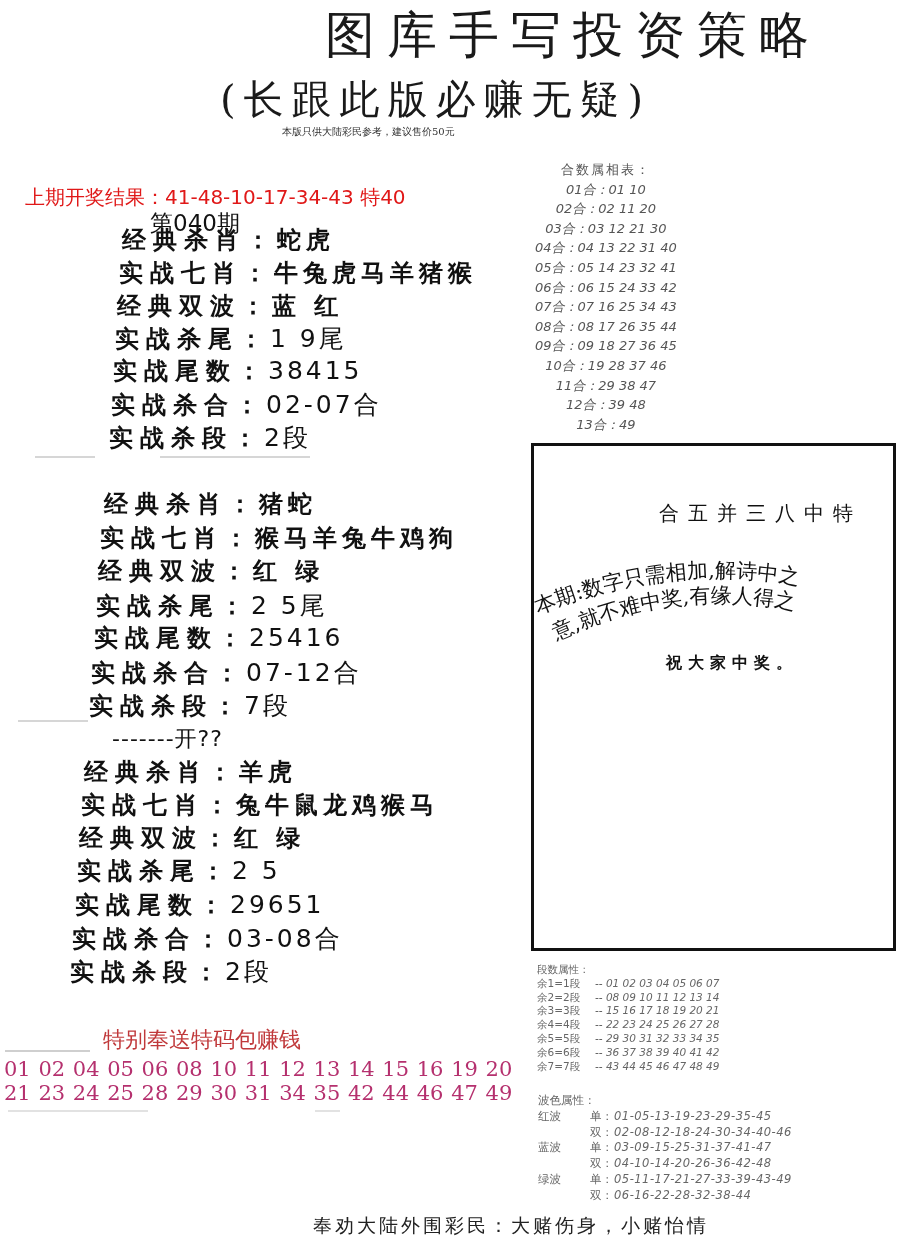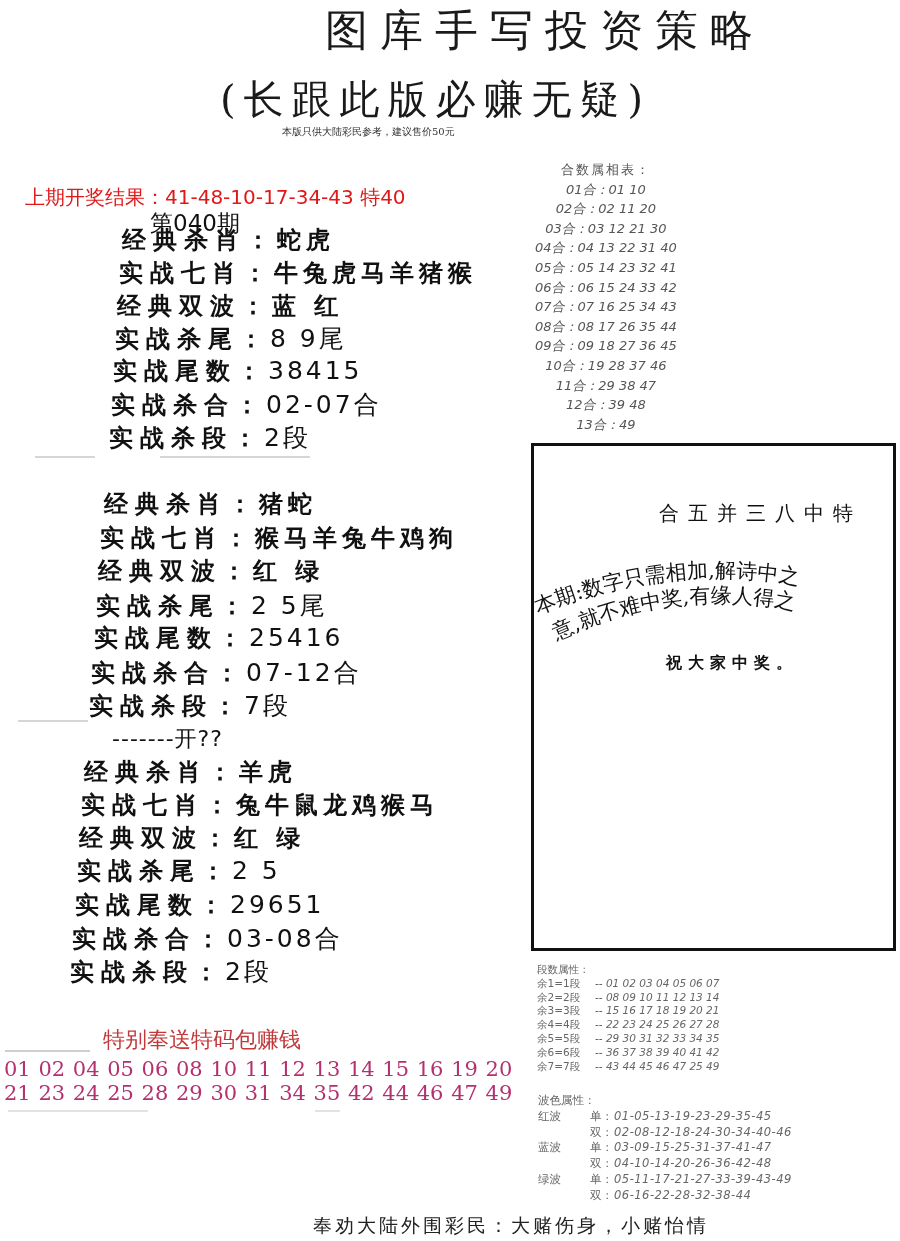--- a/index.html
+++ b/index.html
@@ -1,19 +1,19 @@
 <!DOCTYPE html>
 <html><head>
 <meta charset="utf-8">
 <style>
   html, body { margin: 0; padding: 0; background: #ffffff; }
   body { width: 900px; height: 1241px; position: relative; overflow: hidden; font-family: "DejaVu Serif", serif; color: #111; }
   .abs { position: absolute; white-space: nowrap; }
 
-  .title { left: 325px; top: 2px; font-family: "DejaVu Serif", serif; font-size: 43px; letter-spacing: 12px; color: #1a1a1a; font-weight: normal; }
+  .title { left: 325px; top: 2px; font-family: "DejaVu Serif", serif; font-size: 50px; letter-spacing: 12px; color: #1a1a1a; font-weight: normal; }
   .subtitle { left: 220px; top: 72px; font-family: "DejaVu Serif", serif; font-size: 40px; letter-spacing: 8px; color: #1a1a1a; text-align: right; }
   .note { left: 282px; top: 125px; font-size: 10px; color: #333; }
 
   .last-result { left: 25px; top: 148px; font-family: "DejaVu Sans", sans-serif; font-size: 20px; color: #e01818; margin-top: 36px; }
   .issue { left: 150px; top: 180px; font-family: "DejaVu Sans", sans-serif; font-size: 23px; color: #111; margin-top: 28px; }
 
   .block { position: absolute; }
   .row { position: absolute; white-space: nowrap; font-family: "DejaVu Serif", serif; font-size: 24px; font-weight: bold; color: #111; letter-spacing: 4px; }
   .row .lab { letter-spacing: 7px; }
   .row .val { font-weight: bold; letter-spacing: 5px; }
@@ -56,21 +56,21 @@
 
 <div class="abs last-result">
   <span>上期开奖结果：</span><span>41-48-10-17-34-43</span>&nbsp;<span>特40</span>
 </div>
 <div class="abs issue">第040期</div>
 
 <div class="block">
   <div class="row" style="left:122px;top:224px"><span class="lab">经典杀肖：</span><span class="val">蛇虎</span></div>
   <div class="row" style="left:119px;top:257px"><span class="lab">实战七肖：</span><span class="val">牛兔虎马羊猪猴</span></div>
   <div class="row" style="left:117px;top:290px"><span class="lab">经典双波：</span><span class="val">蓝  红</span></div>
-  <div class="row" style="left:115px;top:322px"><span class="lab">实战杀尾：</span><span class="val num">8 9尾</span></div>
+  <div class="row" style="left:115px;top:322px"><span class="lab">实战杀尾：</span><span class="val num">1 9尾</span></div>
   <div class="row" style="left:113px;top:355px"><span class="lab">实战尾数：</span><span class="val num">38415</span></div>
   <div class="row" style="left:111px;top:388px"><span class="lab">实战杀合：</span><span class="val num">02-07合</span></div>
   <div class="row" style="left:109px;top:421px"><span class="lab">实战杀段：</span><span class="val num">2段</span></div>
 </div>
 <div class="faint" style="left:35px;top:456px;width:60px;"></div>
 <div class="faint" style="left:160px;top:456px;width:150px;"></div>
 
 <div class="block">
   <div class="row" style="left:104px;top:488px"><span class="lab">经典杀肖：</span><span class="val">猪蛇</span></div>
   <div class="row" style="left:100px;top:522px"><span class="lab">实战七肖：</span><span class="val">猴马羊兔牛鸡狗</span></div>
@@ -131,21 +131,21 @@
 </div>
 
 <div class="abs seg-table">
   <div>段数属性：</div>
   <div><span class="k">余1=1段</span><span class="item">--  01  02  03  04  05  06  07</span></div>
   <div><span class="k">余2=2段</span><span class="item">--  08  09  10  11  12  13  14</span></div>
   <div><span class="k">余3=3段</span><span class="item">--  15  16  17  18  19  20  21</span></div>
   <div><span class="k">余4=4段</span><span class="item">--  22  23  24  25  26  27  28</span></div>
   <div><span class="k">余5=5段</span><span class="item">--  29  30  31  32  33  34  35</span></div>
   <div><span class="k">余6=6段</span><span class="item">--  36  37  38  39  40  41  42</span></div>
-  <div><span class="k">余7=7段</span><span class="item">--  43  44  45  46  47  25  49</span></div>
+  <div><span class="k">余7=7段</span><span class="item">--  43  44  45  46  47  48  49</span></div>
 </div>
 
 <div class="abs wave-table">
   <div>波色属性：</div>
   <div><span class="c1">红波</span><span class="c2">单：</span><span class="v">01-05-13-19-23-29-35-45</span></div>
   <div><span class="c1"></span><span class="c2">双：</span><span class="v">02-08-12-18-24-30-34-40-46</span></div>
   <div><span class="c1">蓝波</span><span class="c2">单：</span><span class="v">03-09-15-25-31-37-41-47</span></div>
   <div><span class="c1"></span><span class="c2">双：</span><span class="v">04-10-14-20-26-36-42-48</span></div>
   <div><span class="c1">绿波</span><span class="c2">单：</span><span class="v">05-11-17-21-27-33-39-43-49</span></div>
   <div><span class="c1"></span><span class="c2">双：</span><span class="v">06-16-22-28-32-38-44</span></div>

